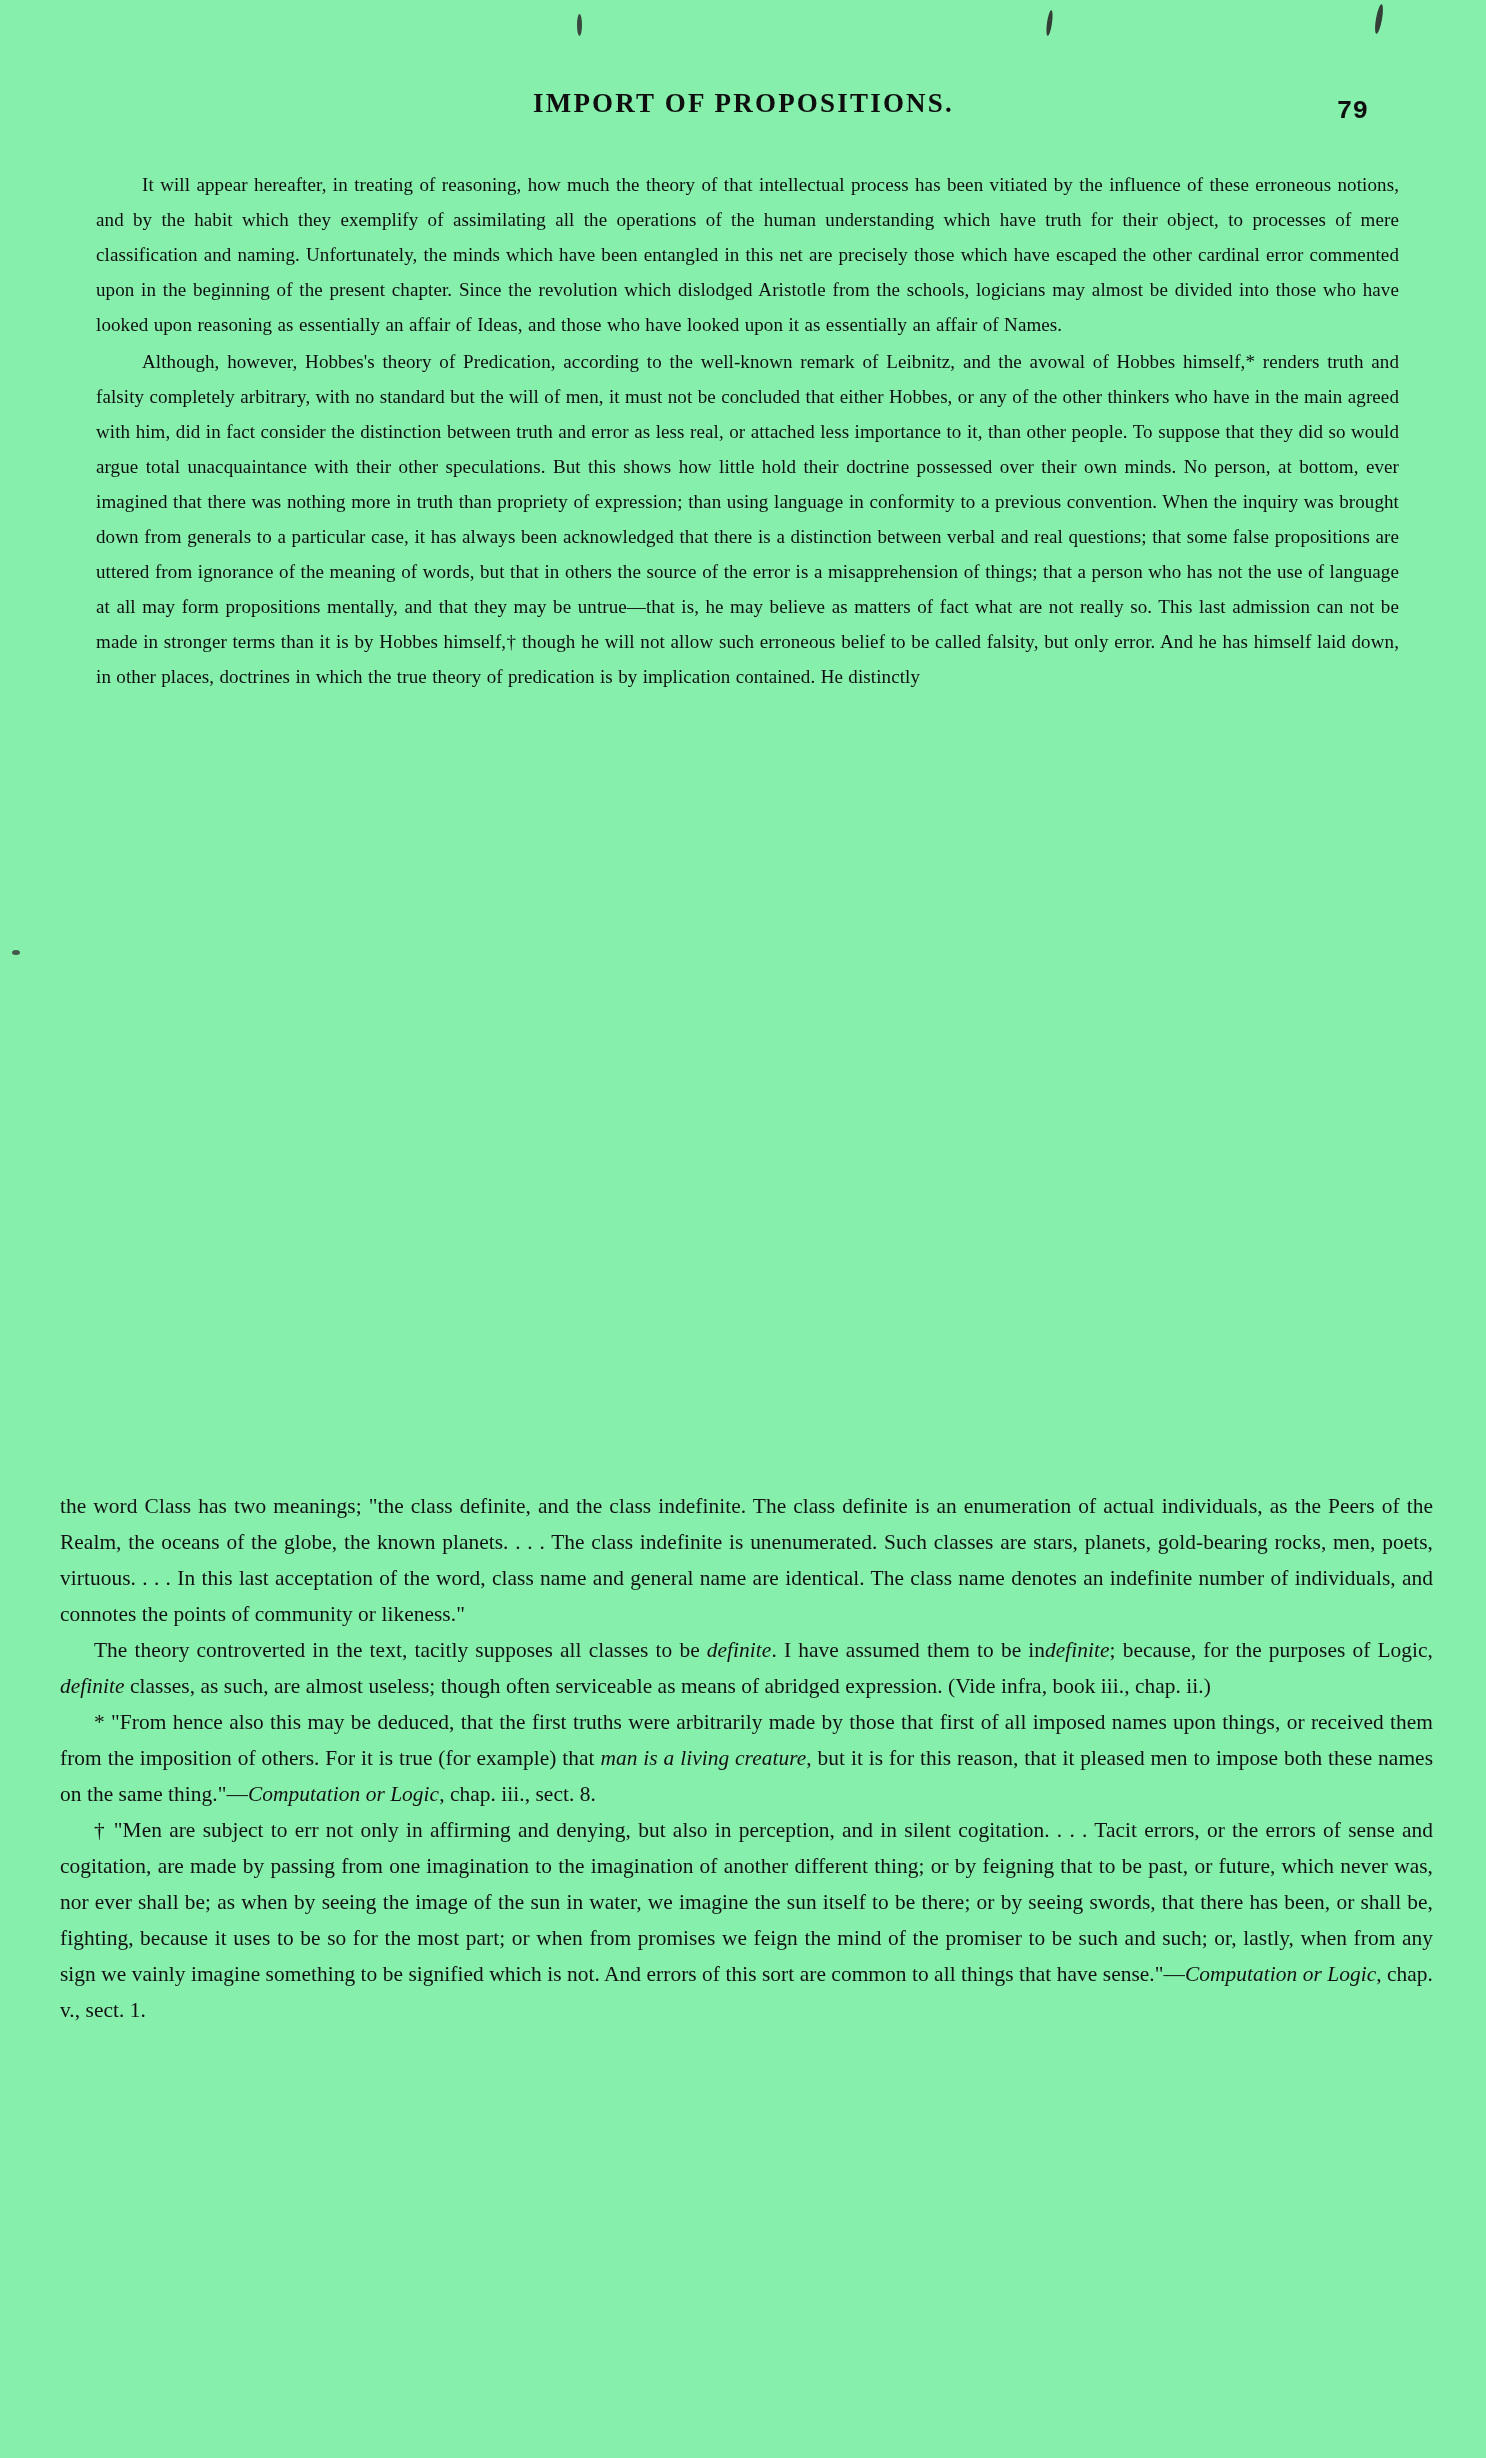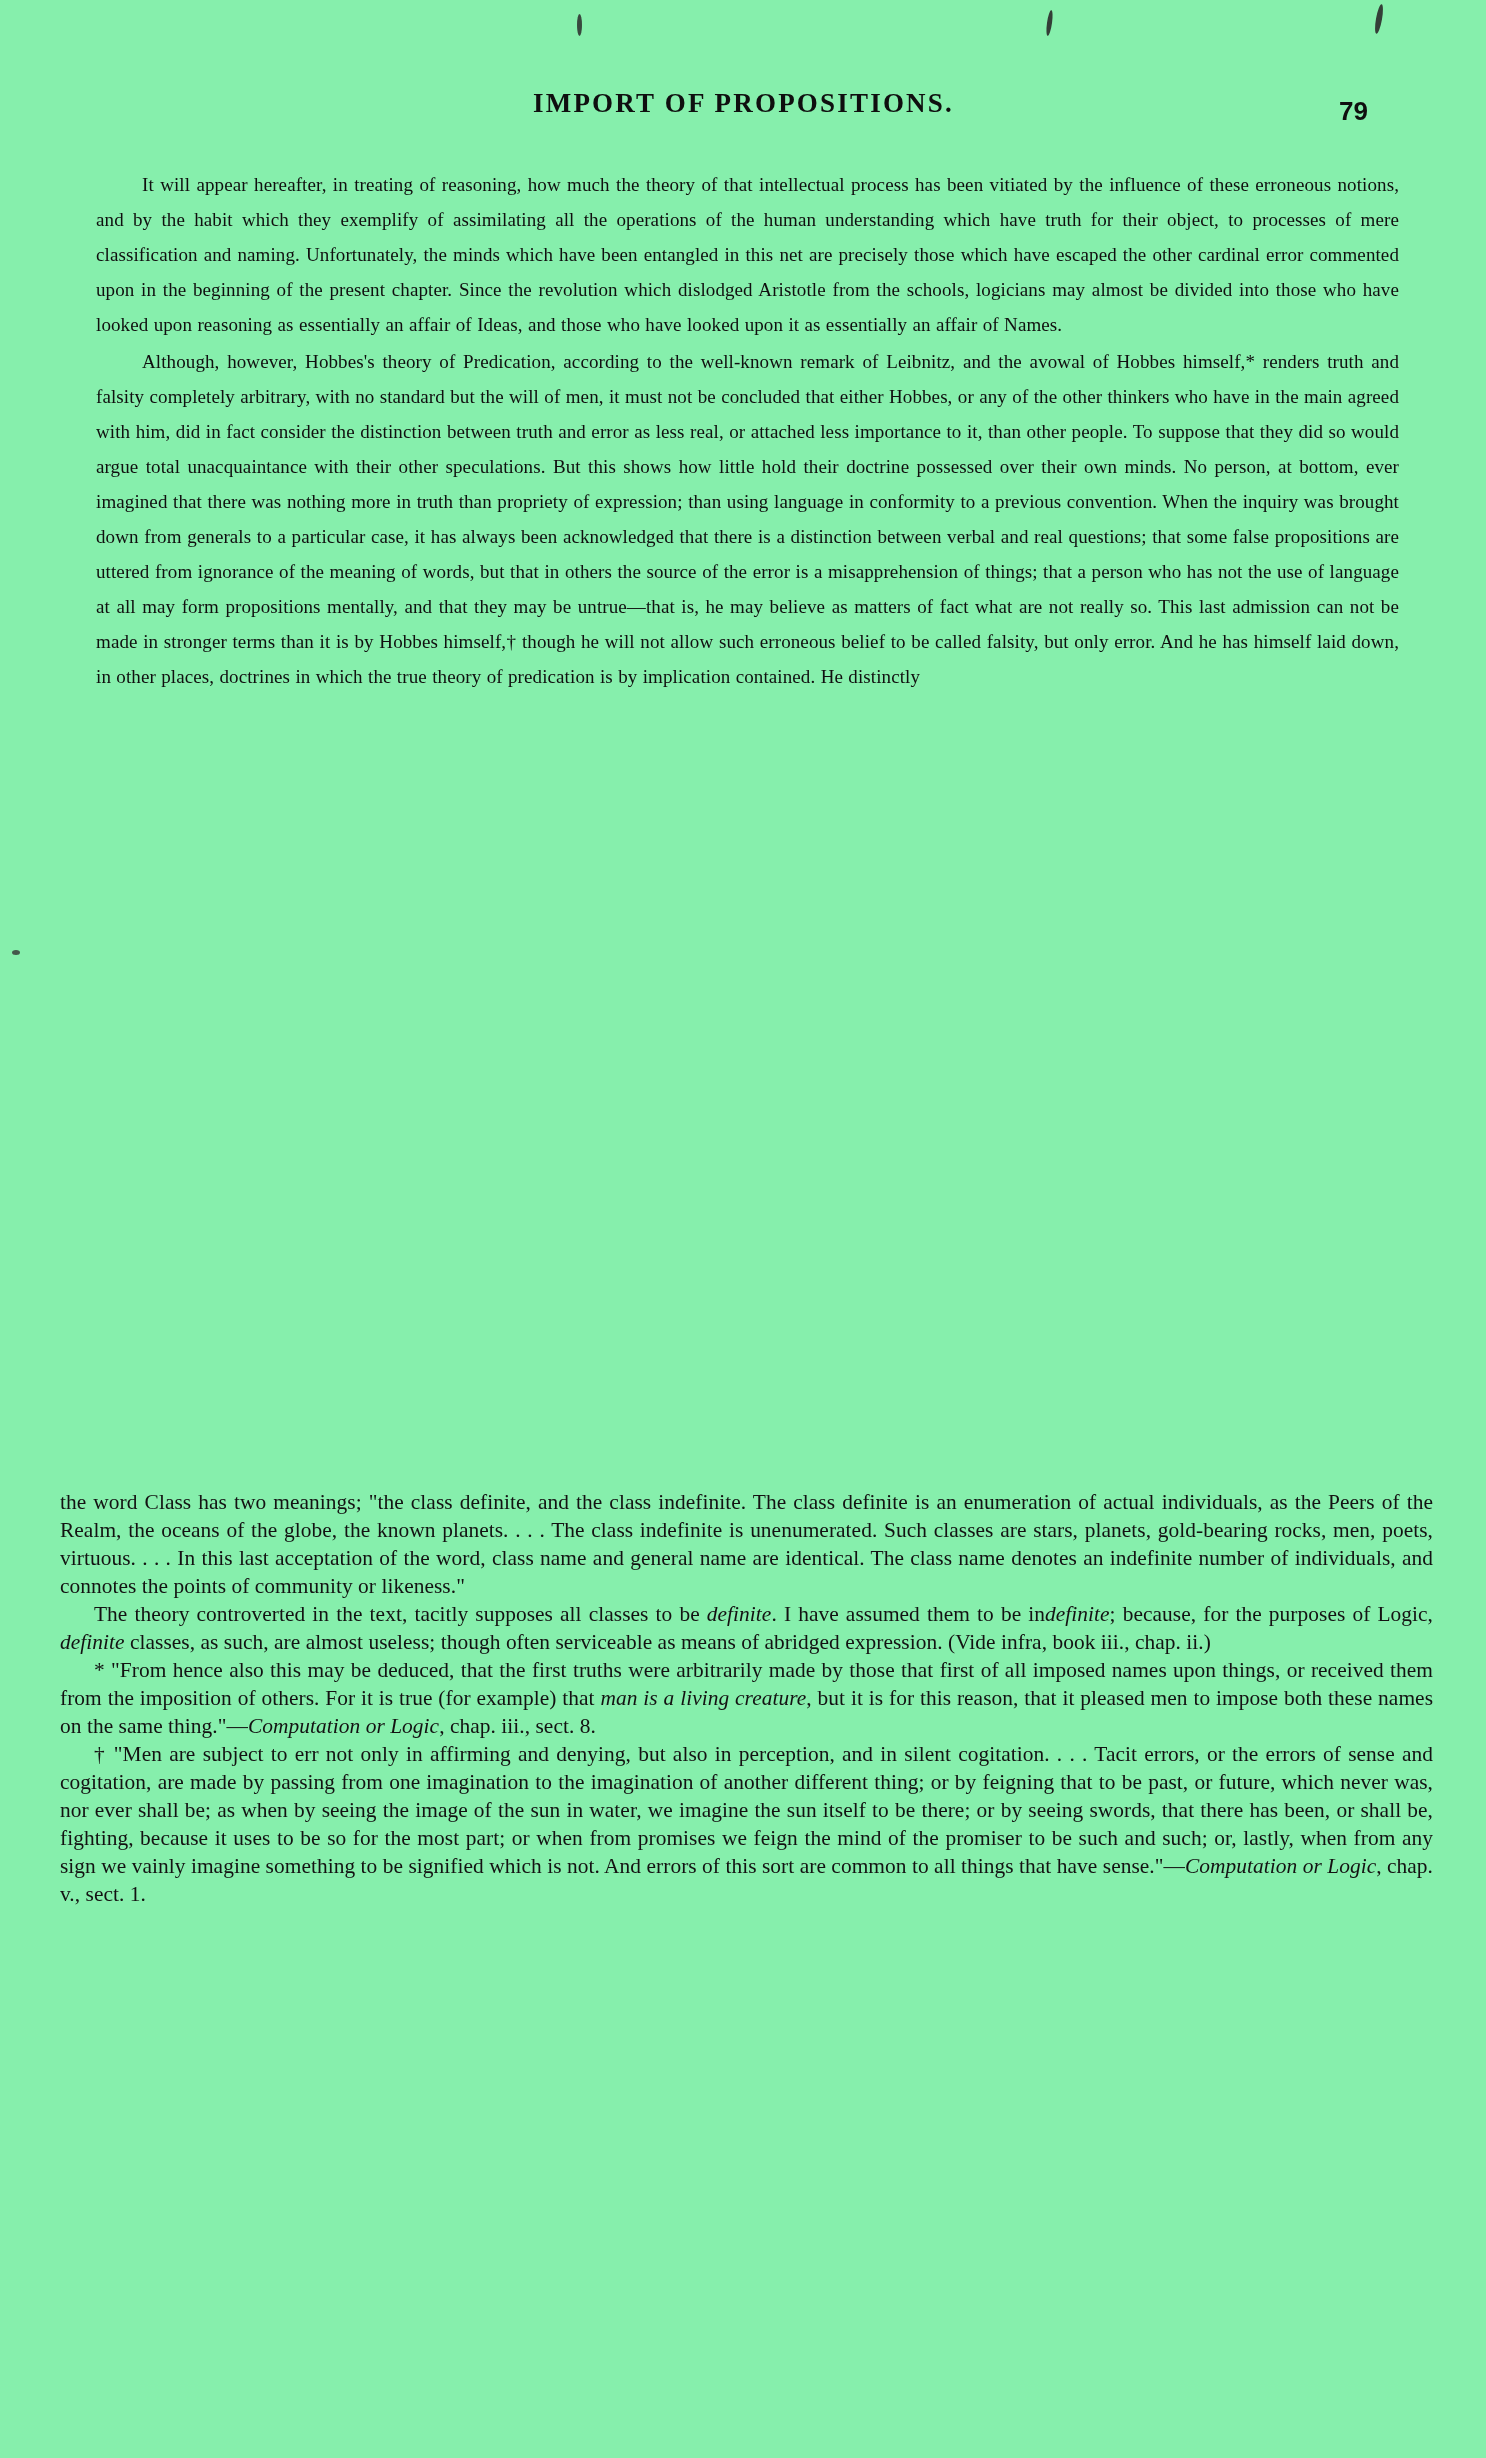--- a/index.html
+++ b/index.html
@@ -38,21 +38,21 @@
     font-family: "Liberation Serif", serif;
     font-weight: bold;
     font-size: 27px;
     letter-spacing: 2.2px;
     color: #0f0f0f;
   }
   .folio {
     position: absolute;
     right: 119px;
     top: 8px;
-    font-family: Liberation Sans, sans-serif;
+    font-family: Liberation Mono, monospace;
     font-weight: bold;
     font-size: 26px;
     color: #0f0f0f;
   }
   .body-block {
     position: absolute;
     left: 96px;
     top: 167px;
     width: 1303px;
   }
@@ -72,21 +72,21 @@
   }
   .notes-block {
     position: absolute;
     left: 60px;
     top: 1488px;
     width: 1373px;
   }
   .notes-block p {
     margin: 0;
     font-size: 21.4px;
-    line-height: 28px;
+    line-height: 36px;
     text-align: justify;
     color: #131212;
     letter-spacing: 0.05px;
   }
   .notes-block p.indent {
     text-indent: 34px;
   }
   .notes-block p.hang {
     text-indent: 0;
   }

